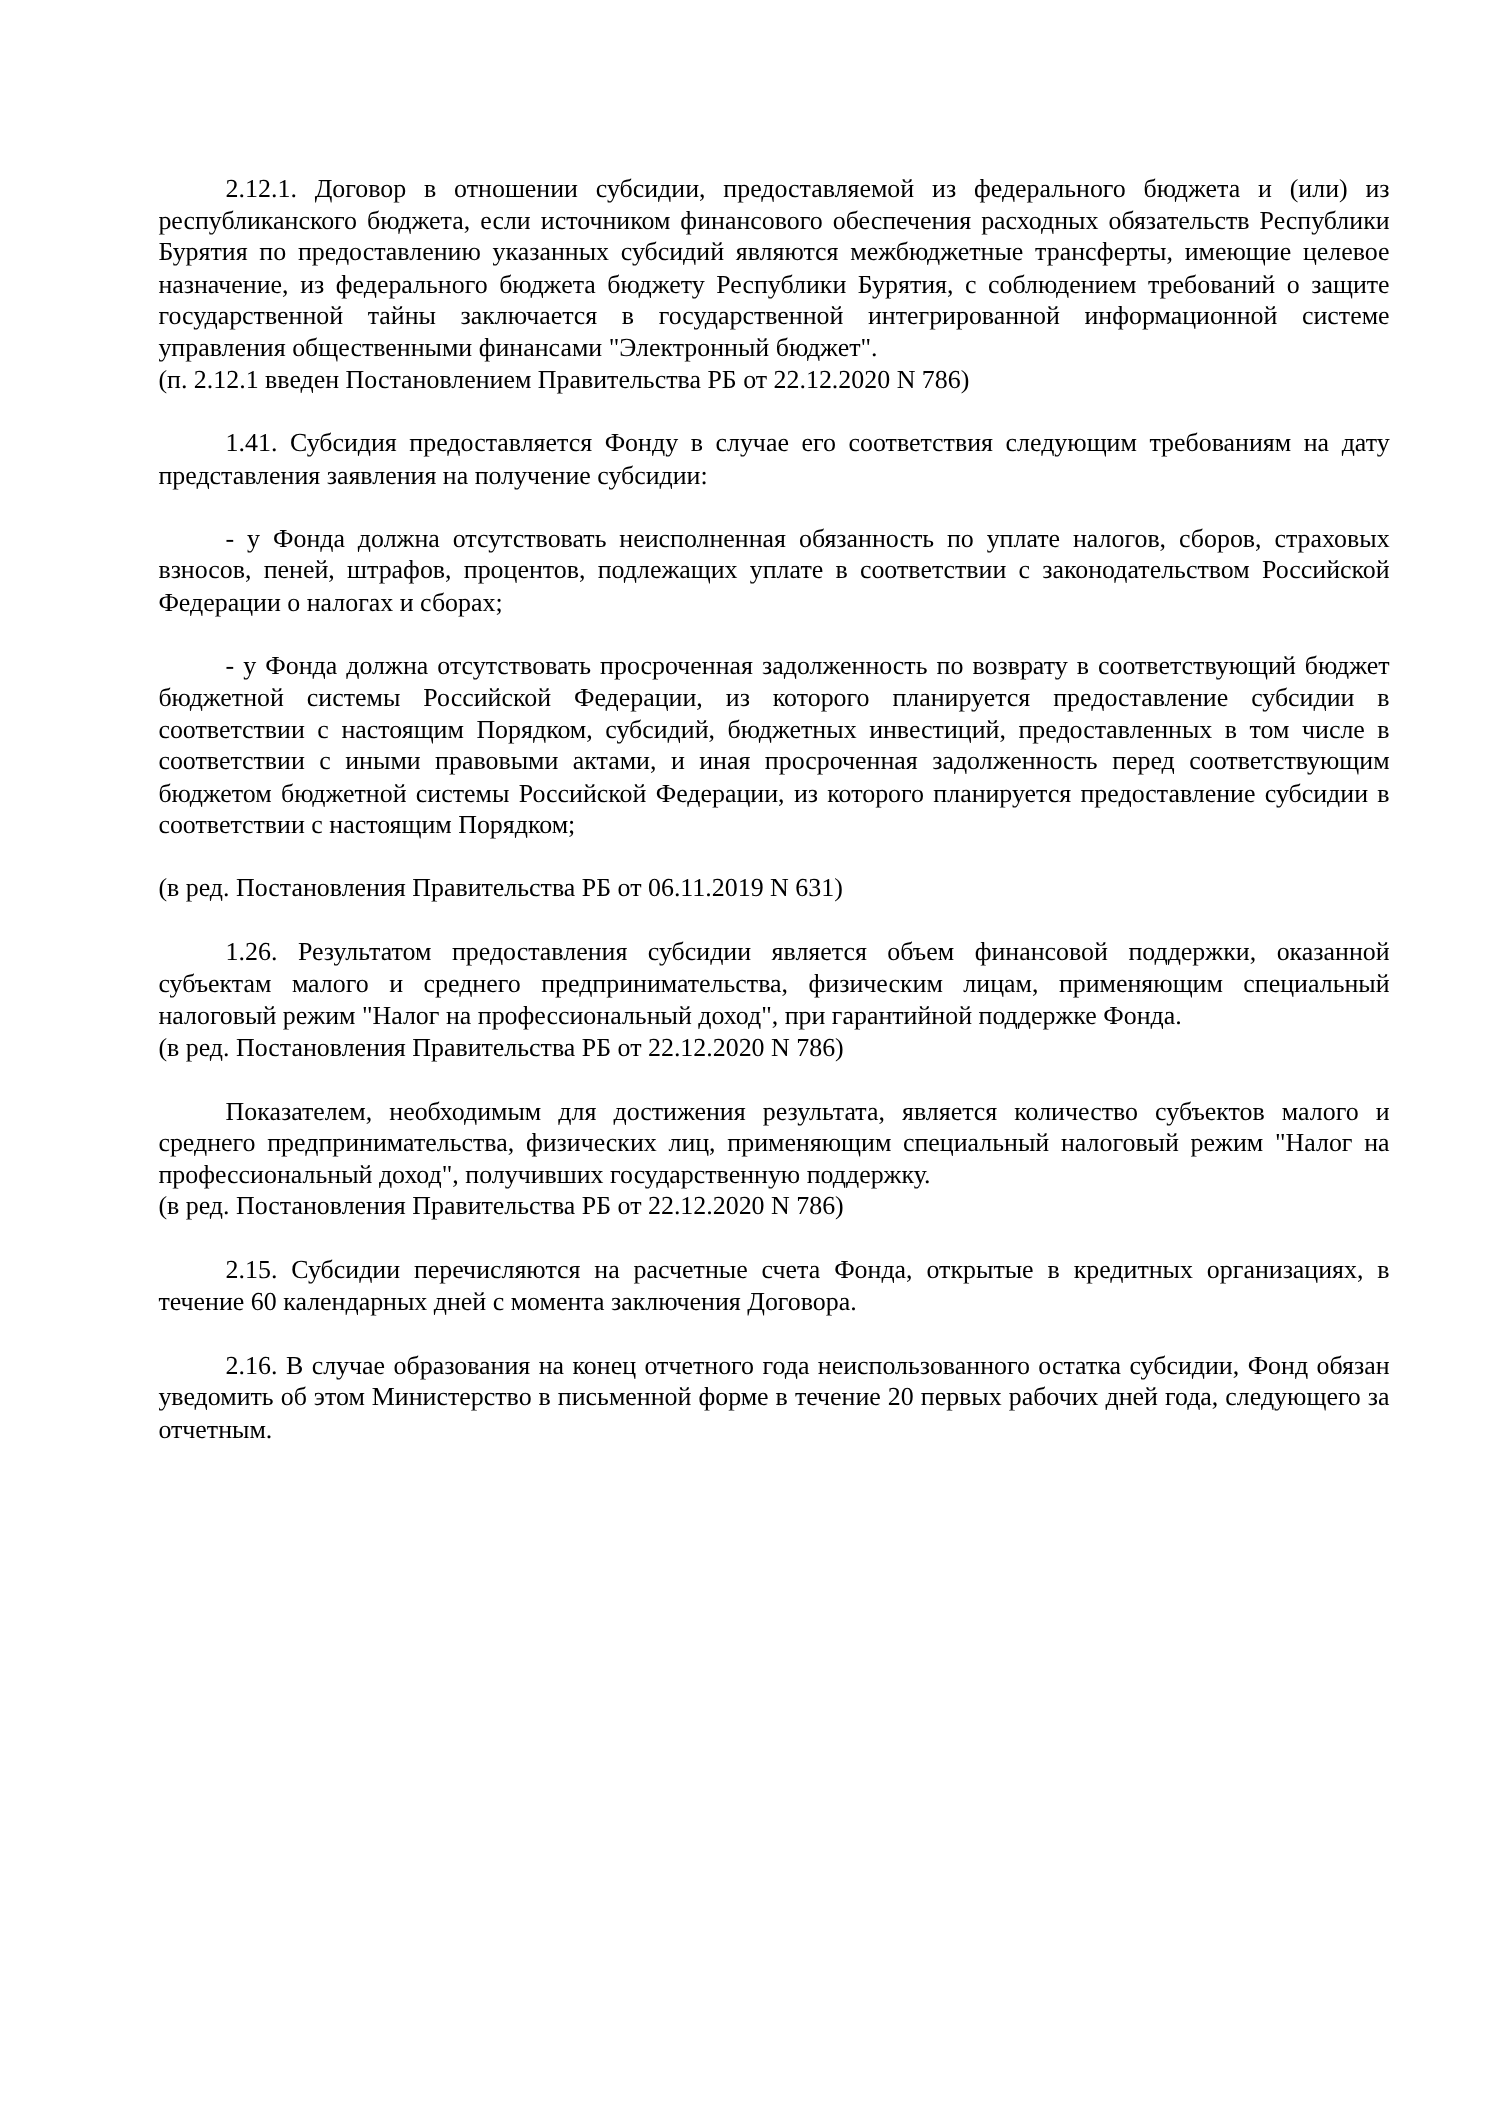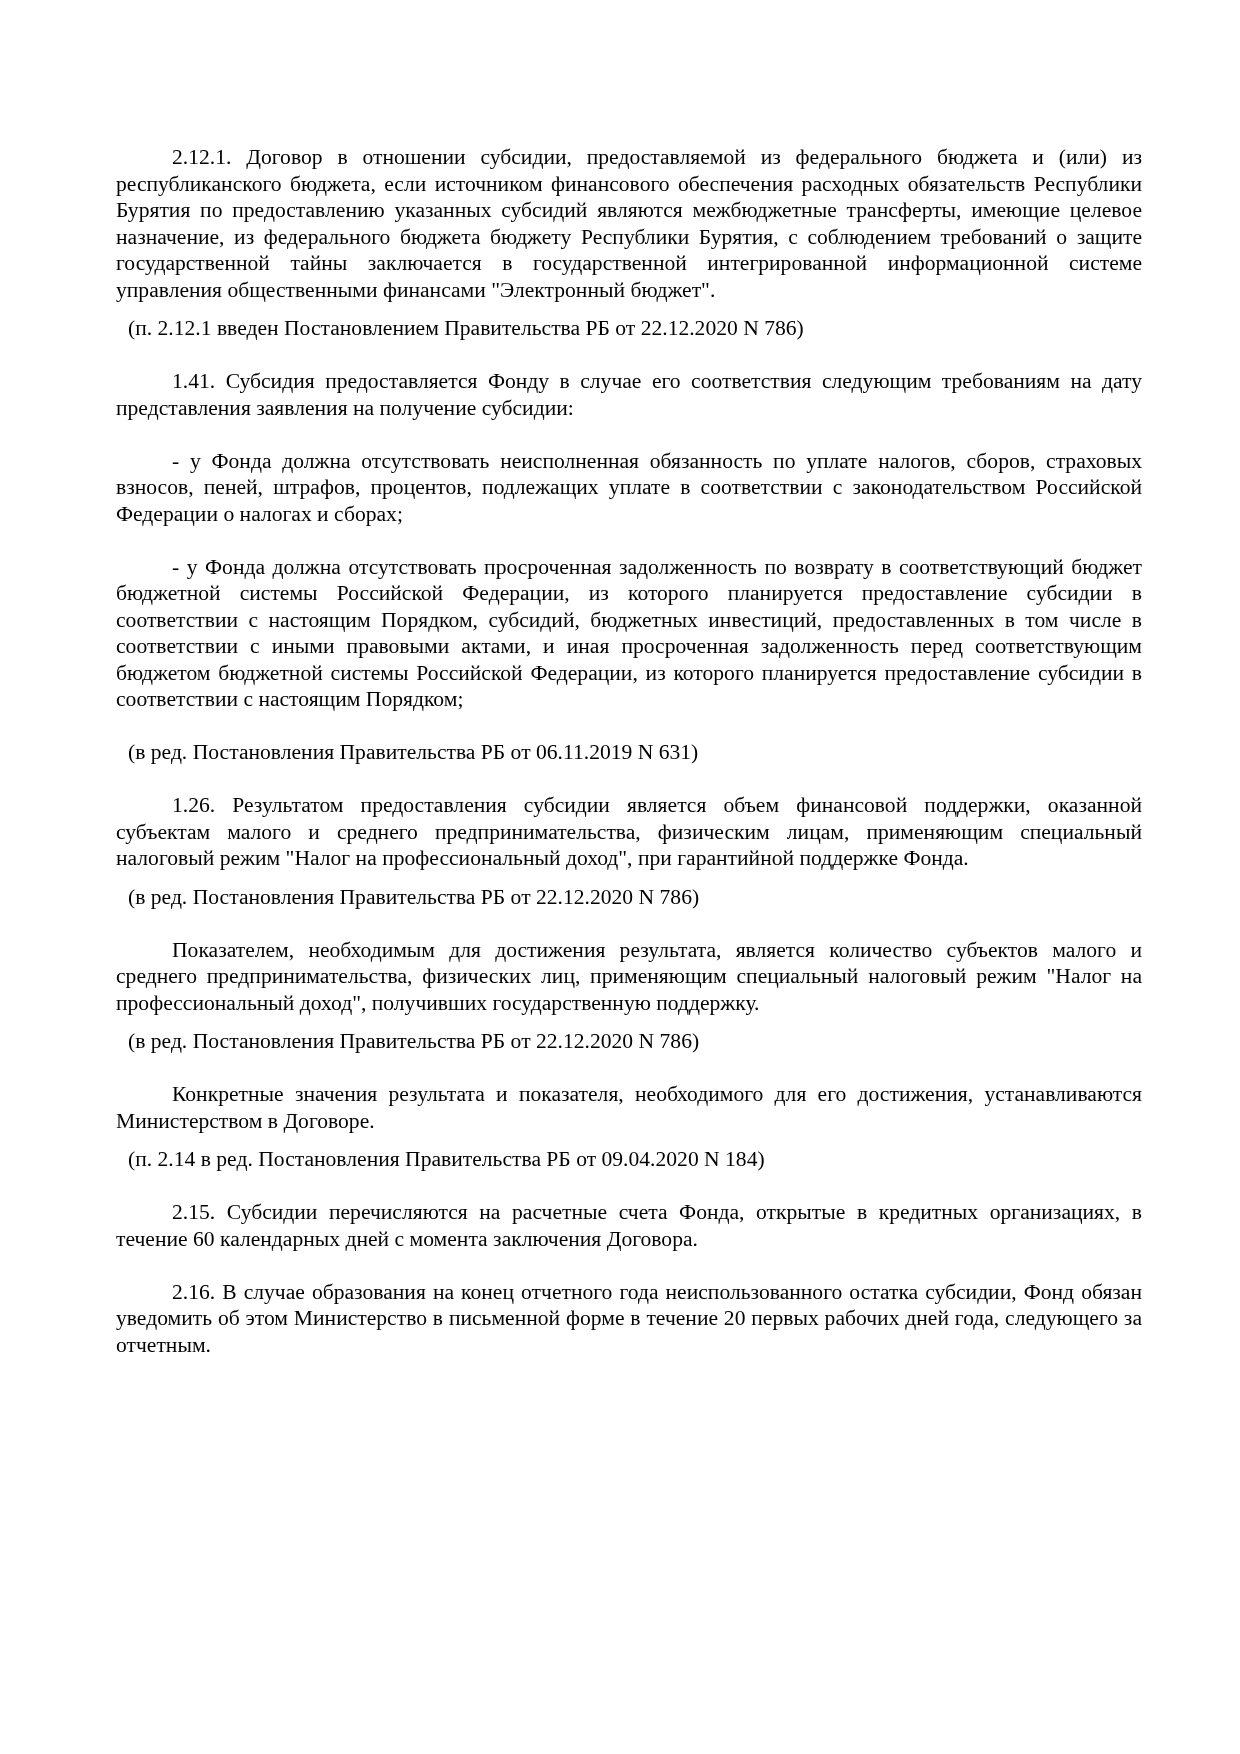--- a/index.html
+++ b/index.html
@@ -10,38 +10,38 @@
     body {
       width: 1240px;
       height: 1754px;
       position: relative;
       overflow: hidden;
       font-family: "Liberation Serif", "DejaVu Serif", serif;
       color: #000000;
     }
     .page {
       position: absolute;
-      left: 116px;
+      left: 132px;
       top: 144px;
       width: 1026px;
       font-size: 21.6px;
       line-height: 26.5px;
     }
     .block {
       margin: 0 0 26.5px 0;
     }
     .para {
       margin: 0;
       text-align: justify;
       text-indent: 56px;
       -webkit-hyphens: none;
       hyphens: none;
     }
     .note {
-      margin: 12px;
+      margin: 0;
       text-align: left;
       text-indent: 0;
     }
   </style>
 </head>
 <body>
 
 <div class="page">
 
   <div class="block">
@@ -68,24 +68,20 @@
   <div class="block">
     <p class="para">1.26. Результатом предоставления субсидии является объем финансовой поддержки, оказанной субъектам малого и среднего предпринимательства, физическим лицам, применяющим специальный налоговый режим "Налог на профессиональный доход", при гарантийной поддержке Фонда.</p>
     <p class="note">(в ред. Постановления Правительства РБ от 22.12.2020 N 786)</p>
   </div>
 
   <div class="block">
     <p class="para">Показателем, необходимым для достижения результата, является количество субъектов малого и среднего предпринимательства, физических лиц, применяющим специальный налоговый режим "Налог на профессиональный доход", получивших государственную поддержку.</p>
     <p class="note">(в ред. Постановления Правительства РБ от 22.12.2020 N 786)</p>
   </div>
 
-  <div class="block">
-    <p class="para">Конкретные значения результата и показателя, необходимого для его достижения, устанавливаются Министерством в Договоре.</p>
-    <p class="note">(п. 2.14 в ред. Постановления Правительства РБ от 09.04.2020 N 184)</p>
-  </div>
 
   <div class="block">
     <p class="para">2.15. Субсидии перечисляются на расчетные счета Фонда, открытые в кредитных организациях, в течение 60 календарных дней с момента заключения Договора.</p>
   </div>
 
   <div class="block">
     <p class="para">2.16. В случае образования на конец отчетного года неиспользованного остатка субсидии, Фонд обязан уведомить об этом Министерство в письменной форме в течение 20 первых рабочих дней года, следующего за отчетным.</p>
   </div>
 
 </div>

